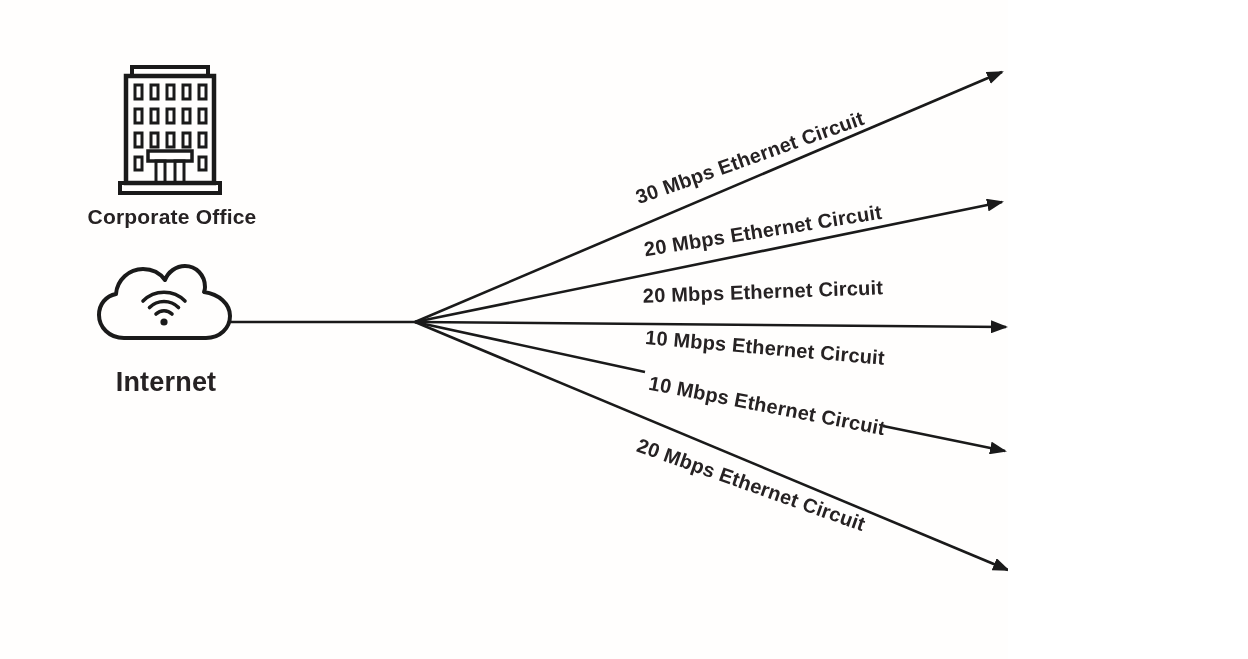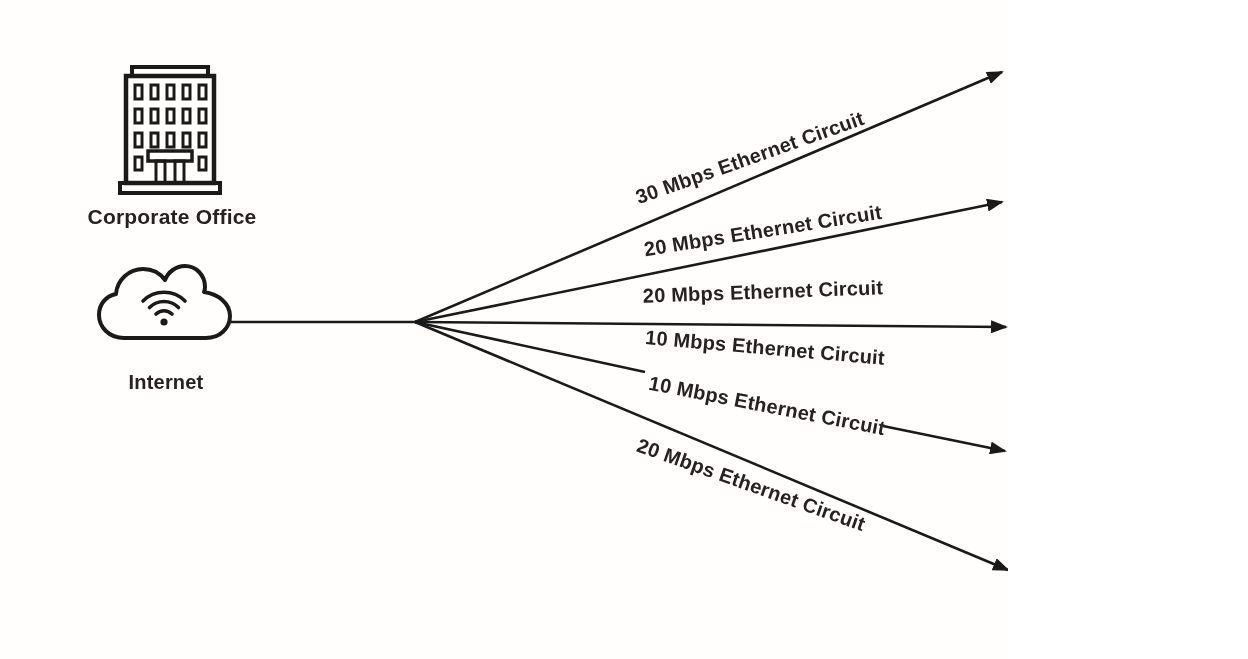--- a/index.html
+++ b/index.html
@@ -4,21 +4,21 @@
 <style>
   html,body{margin:0;padding:0;}
   body{font-family:"Liberation Sans", sans-serif;}
   #canvas{
     position:relative;width:1008px;height:659px;overflow:hidden;
     background:#fffefd;
   }
   
   .node-label{
     position:absolute;transform:translate(-50%,-50%);
-    font-size:20px;font-weight:600;white-space:nowrap;letter-spacing:.2px;
+    font-size:27px;font-weight:600;white-space:nowrap;letter-spacing:.2px;
   }
   #corp-label{left:172px;top:217px;font-size:21px;}
   #internet-label{left:166px;top:382px;}
   #sdwan-label{left:328px;top:303px;font-size:19px;}
   
   .circuit-label{
     position:absolute;transform-origin:center;
     font-size:20px;font-weight:600;white-space:nowrap;letter-spacing:.2px;
   }
   .c1{left:750px;top:158px;transform:translate(-50%,-50%) rotate(-19.5deg);}

